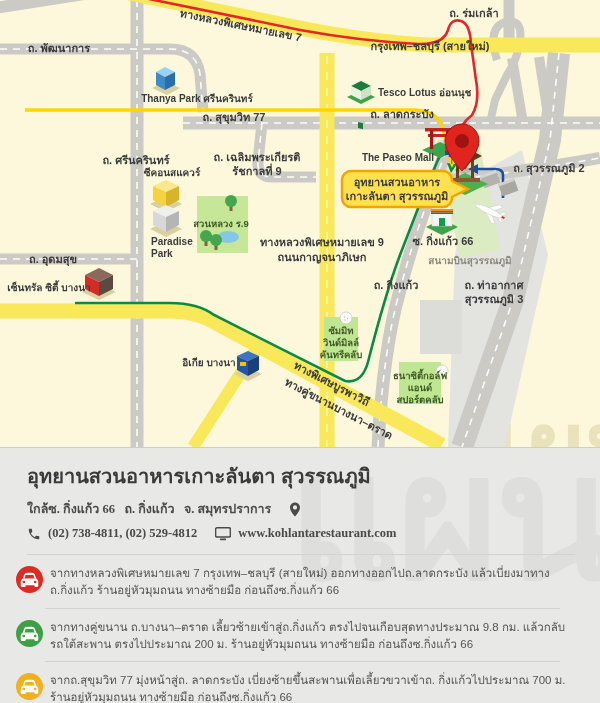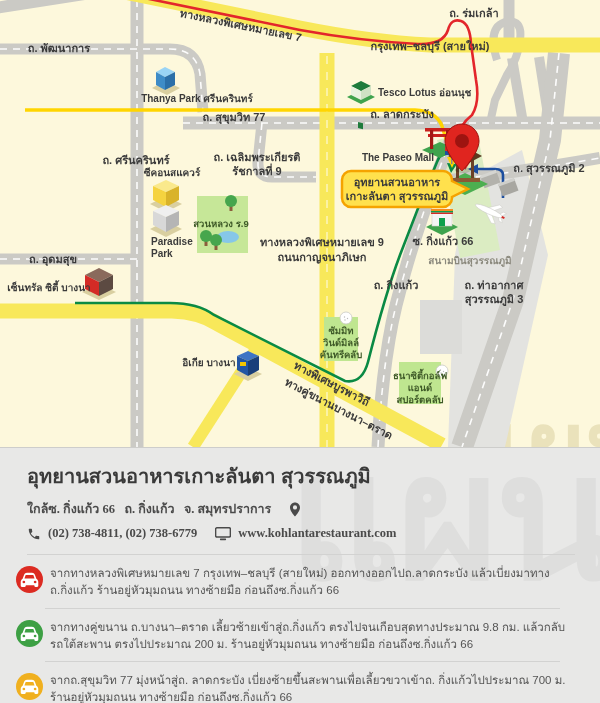--- a/index.html
+++ b/index.html
@@ -251,21 +251,21 @@
       <span>ใกล้ซ. กิ่งแก้ว 66   ถ. กิ่งแก้ว   จ. สมุทรปราการ</span>
       <svg width="12" height="15" viewBox="0 0 24 30">
         <path d="M12,1 C6.5,1 2,5.5 2,11 c0,7.5 10,18 10,18 s10,-10.5 10,-18 C22,5.5 17.5,1 12,1 z M12,15 a4.2,4.2 0 1 1 0,-8.4 a4.2,4.2 0 0 1 0,8.4 z" fill="#4a4a4a"></path>
       </svg>
     </div>
 
     <div class="inforow">
       <svg width="14" height="14" viewBox="0 0 24 24">
         <path d="M6.6,10.8 c1.4,2.8 3.8,5.1 6.6,6.6 l2.2,-2.2 c0.3,-0.3 0.7,-0.4 1,-0.2 1.1,0.4 2.4,0.6 3.6,0.6 0.6,0 1,0.4 1,1 V20 c0,0.6 -0.4,1 -1,1 C10.6,21 3,13.4 3,4 c0,-0.6 0.4,-1 1,-1 h3.5 c0.6,0 1,0.4 1,1 0,1.3 0.2,2.5 0.6,3.6 0.1,0.3 0,0.7 -0.2,1 z" fill="#4a4a4a"></path>
       </svg>
-      <span>(02) 738-4811, (02) 738-6779</span>
+      <span>(02) 738-4811, (02) 529-4812</span>
       <svg width="16" height="14" viewBox="0 0 26 22">
         <rect x="1" y="1" width="24" height="15" rx="2" fill="none" stroke="#4a4a4a" stroke-width="2.4"></rect>
         <rect x="8" y="18.5" width="10" height="2.5" rx="1" fill="#4a4a4a"></rect>
       </svg>
       <span>www.kohlantarestaurant.com</span>
     </div>
 
     <div class="rule"></div>
 
     <div>

